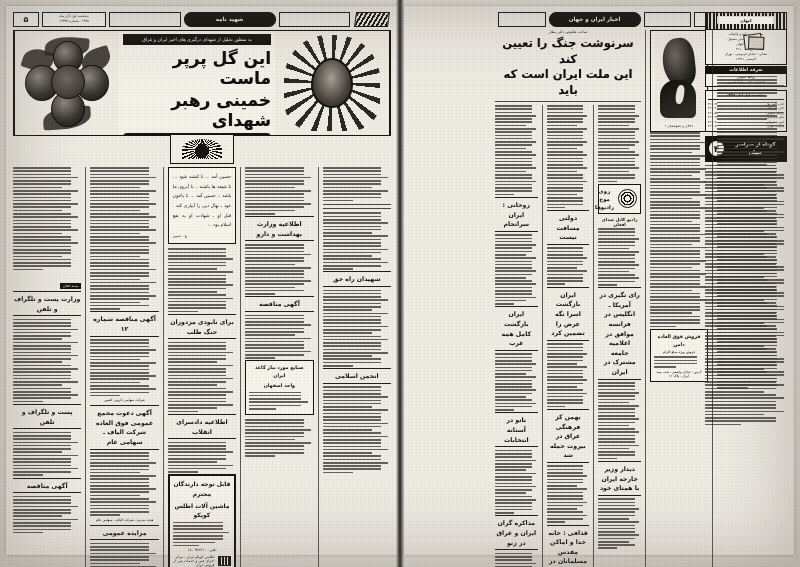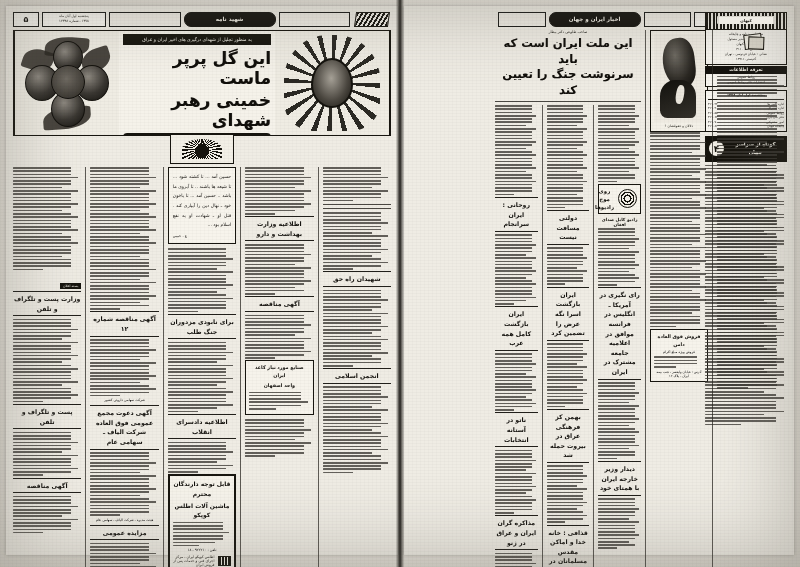--- a/index.html
+++ b/index.html
@@ -1175,22 +1175,22 @@
                 <div class="ln last"></div>
             </div>
             <div style="font-size:3.2px;text-align:center;margin-top:2px">آدرس : خیابان ولیعصر ـ جنب بیمه ایران ـ پلاک ۱۲</div>
           </div>
         </div>
         <div class="rule-v"></div>
 
         <div class="col" style="flex:1">
           <div class="byline">صاحب طلوعی دکتر بیطار</div>
           <div style="text-align:center;margin-bottom:3px">
+            <div style="font-size:11.5px;font-weight:bold;color:#100e0a;line-height:1.35;text-shadow:.3px .3px 0 rgba(0,0,0,.3)">سرنوشت جنگ را تعیین کند</div>
             <div style="font-size:11.5px;font-weight:bold;color:#100e0a;line-height:1.35;text-shadow:.3px .3px 0 rgba(0,0,0,.3)">این ملت ایران است که باید</div>
-            <div style="font-size:11.5px;font-weight:bold;color:#100e0a;line-height:1.35;text-shadow:.3px .3px 0 rgba(0,0,0,.3)">سرنوشت جنگ را تعیین کند</div>
           </div>
           <div class="hr"></div>
 
           <div class="cols" style="margin-top:2px">
             <div class="col">
               <div class="txt dense">
                 <div class="ln"></div>
                   <div class="ln"></div>
                   <div class="ln"></div>
                   <div class="ln"></div>

